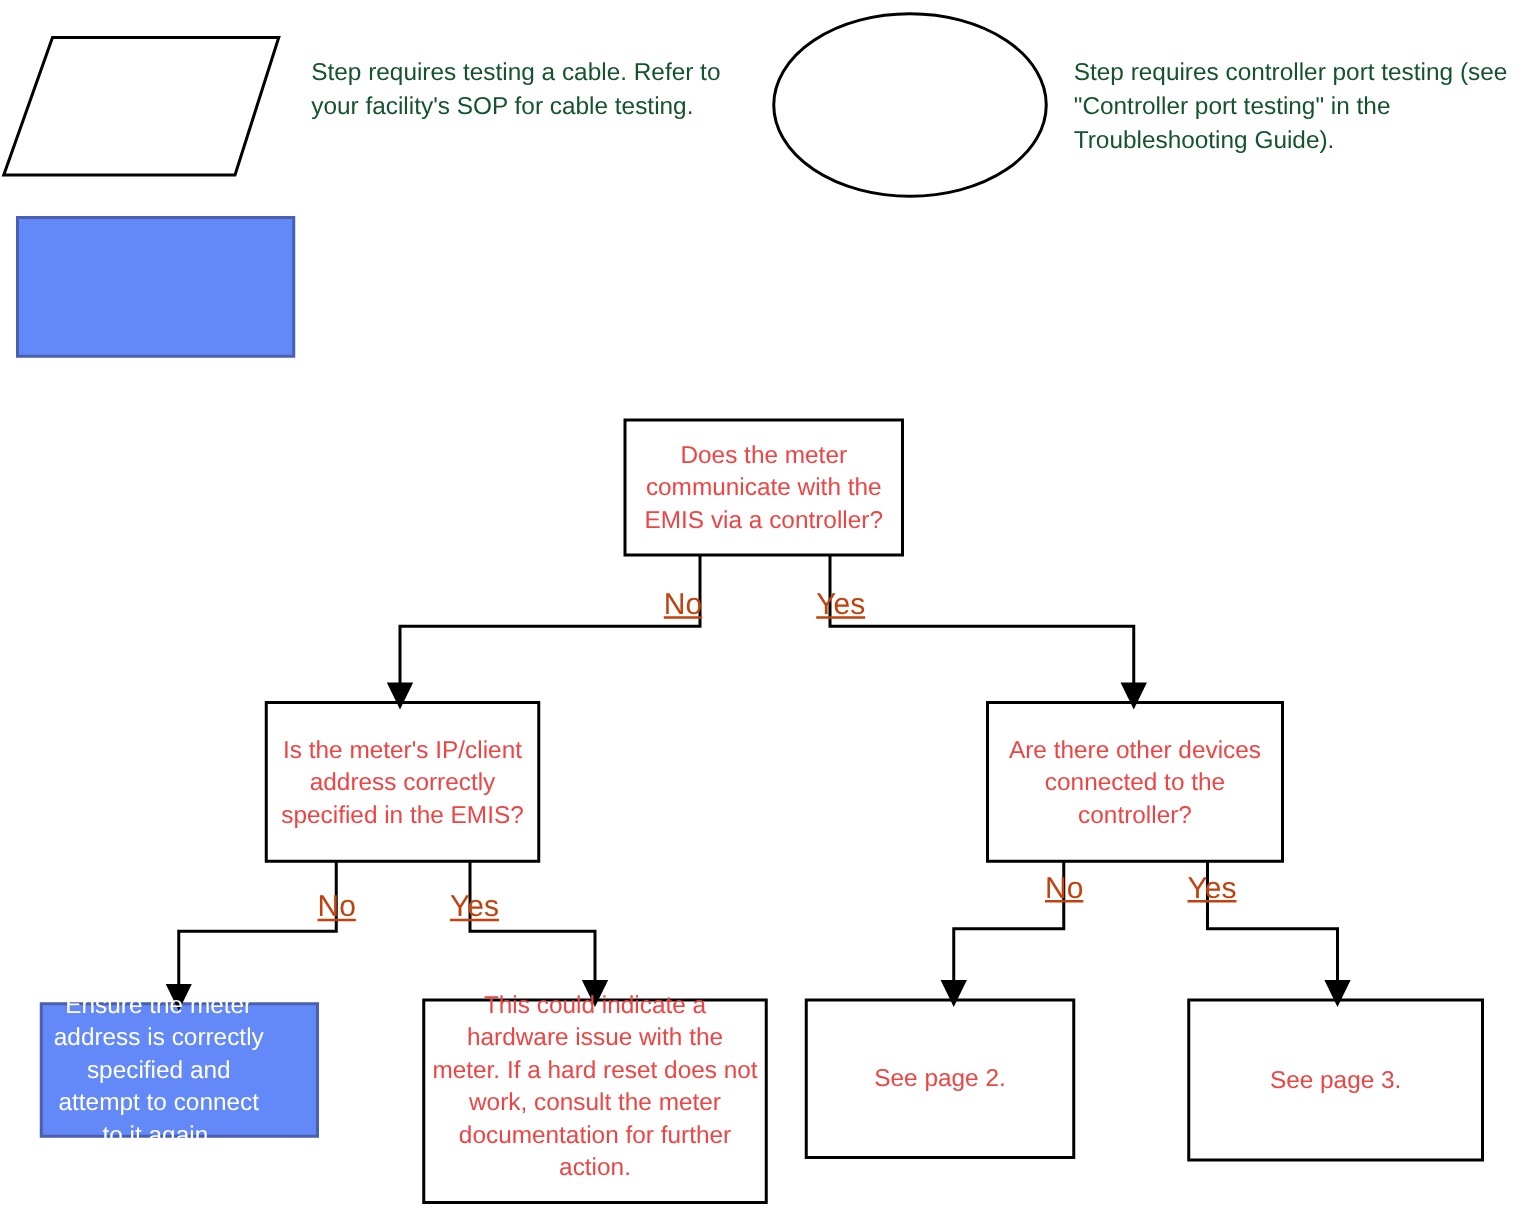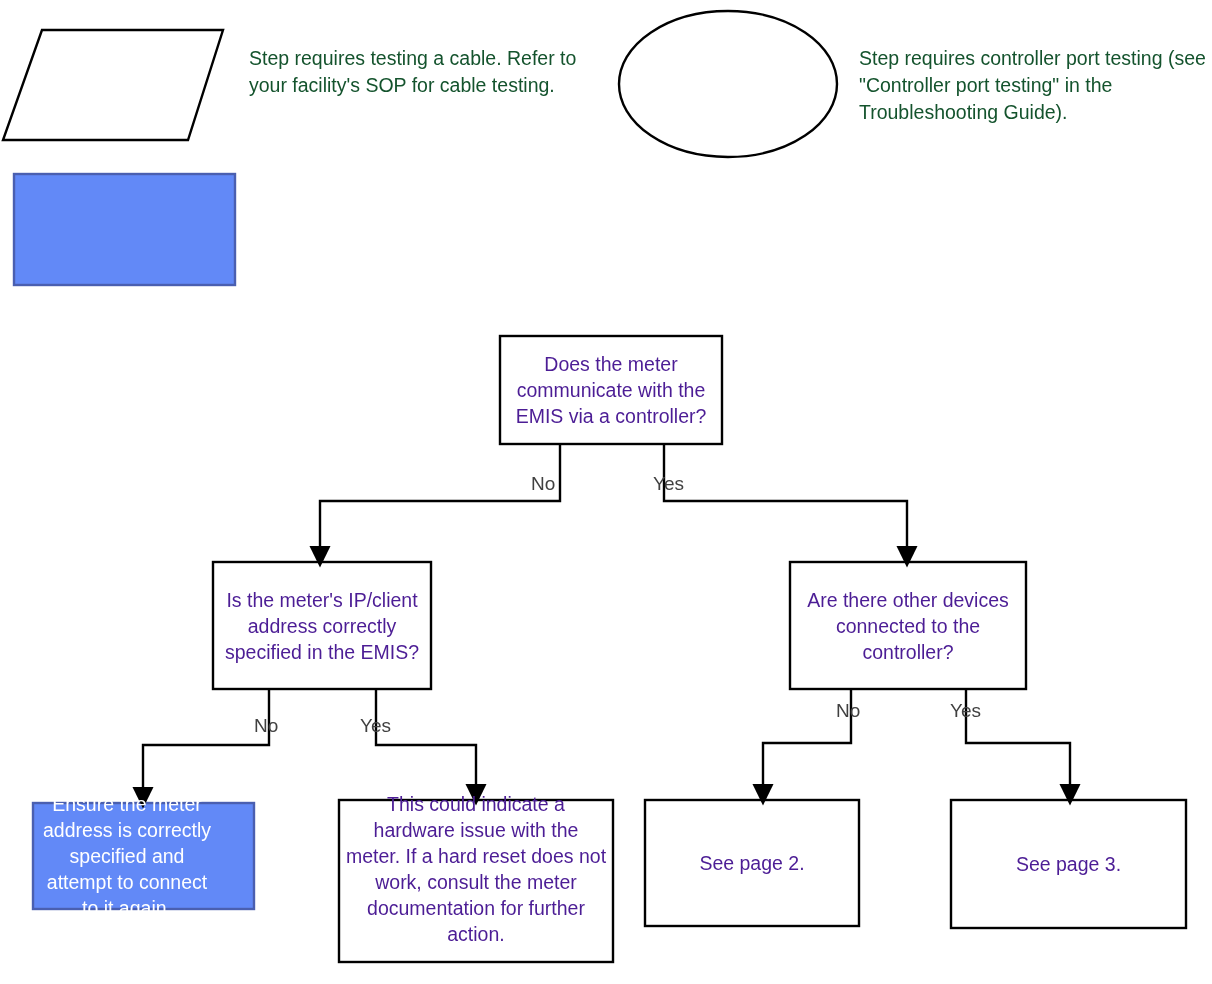--- a/index.html
+++ b/index.html
@@ -40,40 +40,41 @@
 
   
   .node-label {
     position: absolute;
     display: flex;
     align-items: center;
     justify-content: center;
     text-align: center;
     font-size: 19.5px;
     line-height: 26px;
-    color: #4c1d95;
+    color: #ef4444;
     box-sizing: border-box;
     padding: 2px 5px;
     white-space: pre-wrap;
   }
   #node-q1-label      { left: 500px; top: 336px; width: 222px; height: 108px; }
   #node-q2-label      { left: 213px; top: 562px; width: 218px; height: 127px; }
   #node-q3-label      { left: 790px; top: 562px; width: 236px; height: 127px; }
   #node-ensure-label  { left: 33px;  top: 803px; width: 188px; height: 106px; color: #ffffff; }
   #node-hardware-label{ left: 339px; top: 800px; width: 274px; height: 138px; }
   #node-page2-label   { left: 645px; top: 800px; width: 214px; height: 126px; }
   #node-page3-label   { left: 951px; top: 800px; width: 235px; height: 128px; }
 
   
   .edge-label {
     position: absolute;
-    font-size: 19px;
+    font-size: 24px;
     line-height: 22px;
-    color: #404040;
+    color: #c2410c;
     white-space: nowrap;
+    text-decoration: underline;
   }
   #edge-q1-no-label   { left: 531px; top: 473px; }
   #edge-q1-yes-label  { left: 653px; top: 473px; }
   #edge-q2-no-label   { left: 254px; top: 715px; }
   #edge-q2-yes-label  { left: 360px; top: 715px; }
   #edge-q3-no-label   { left: 836px; top: 700px; }
   #edge-q3-yes-label  { left: 950px; top: 700px; }
 </style>
 </head>
 <body>

